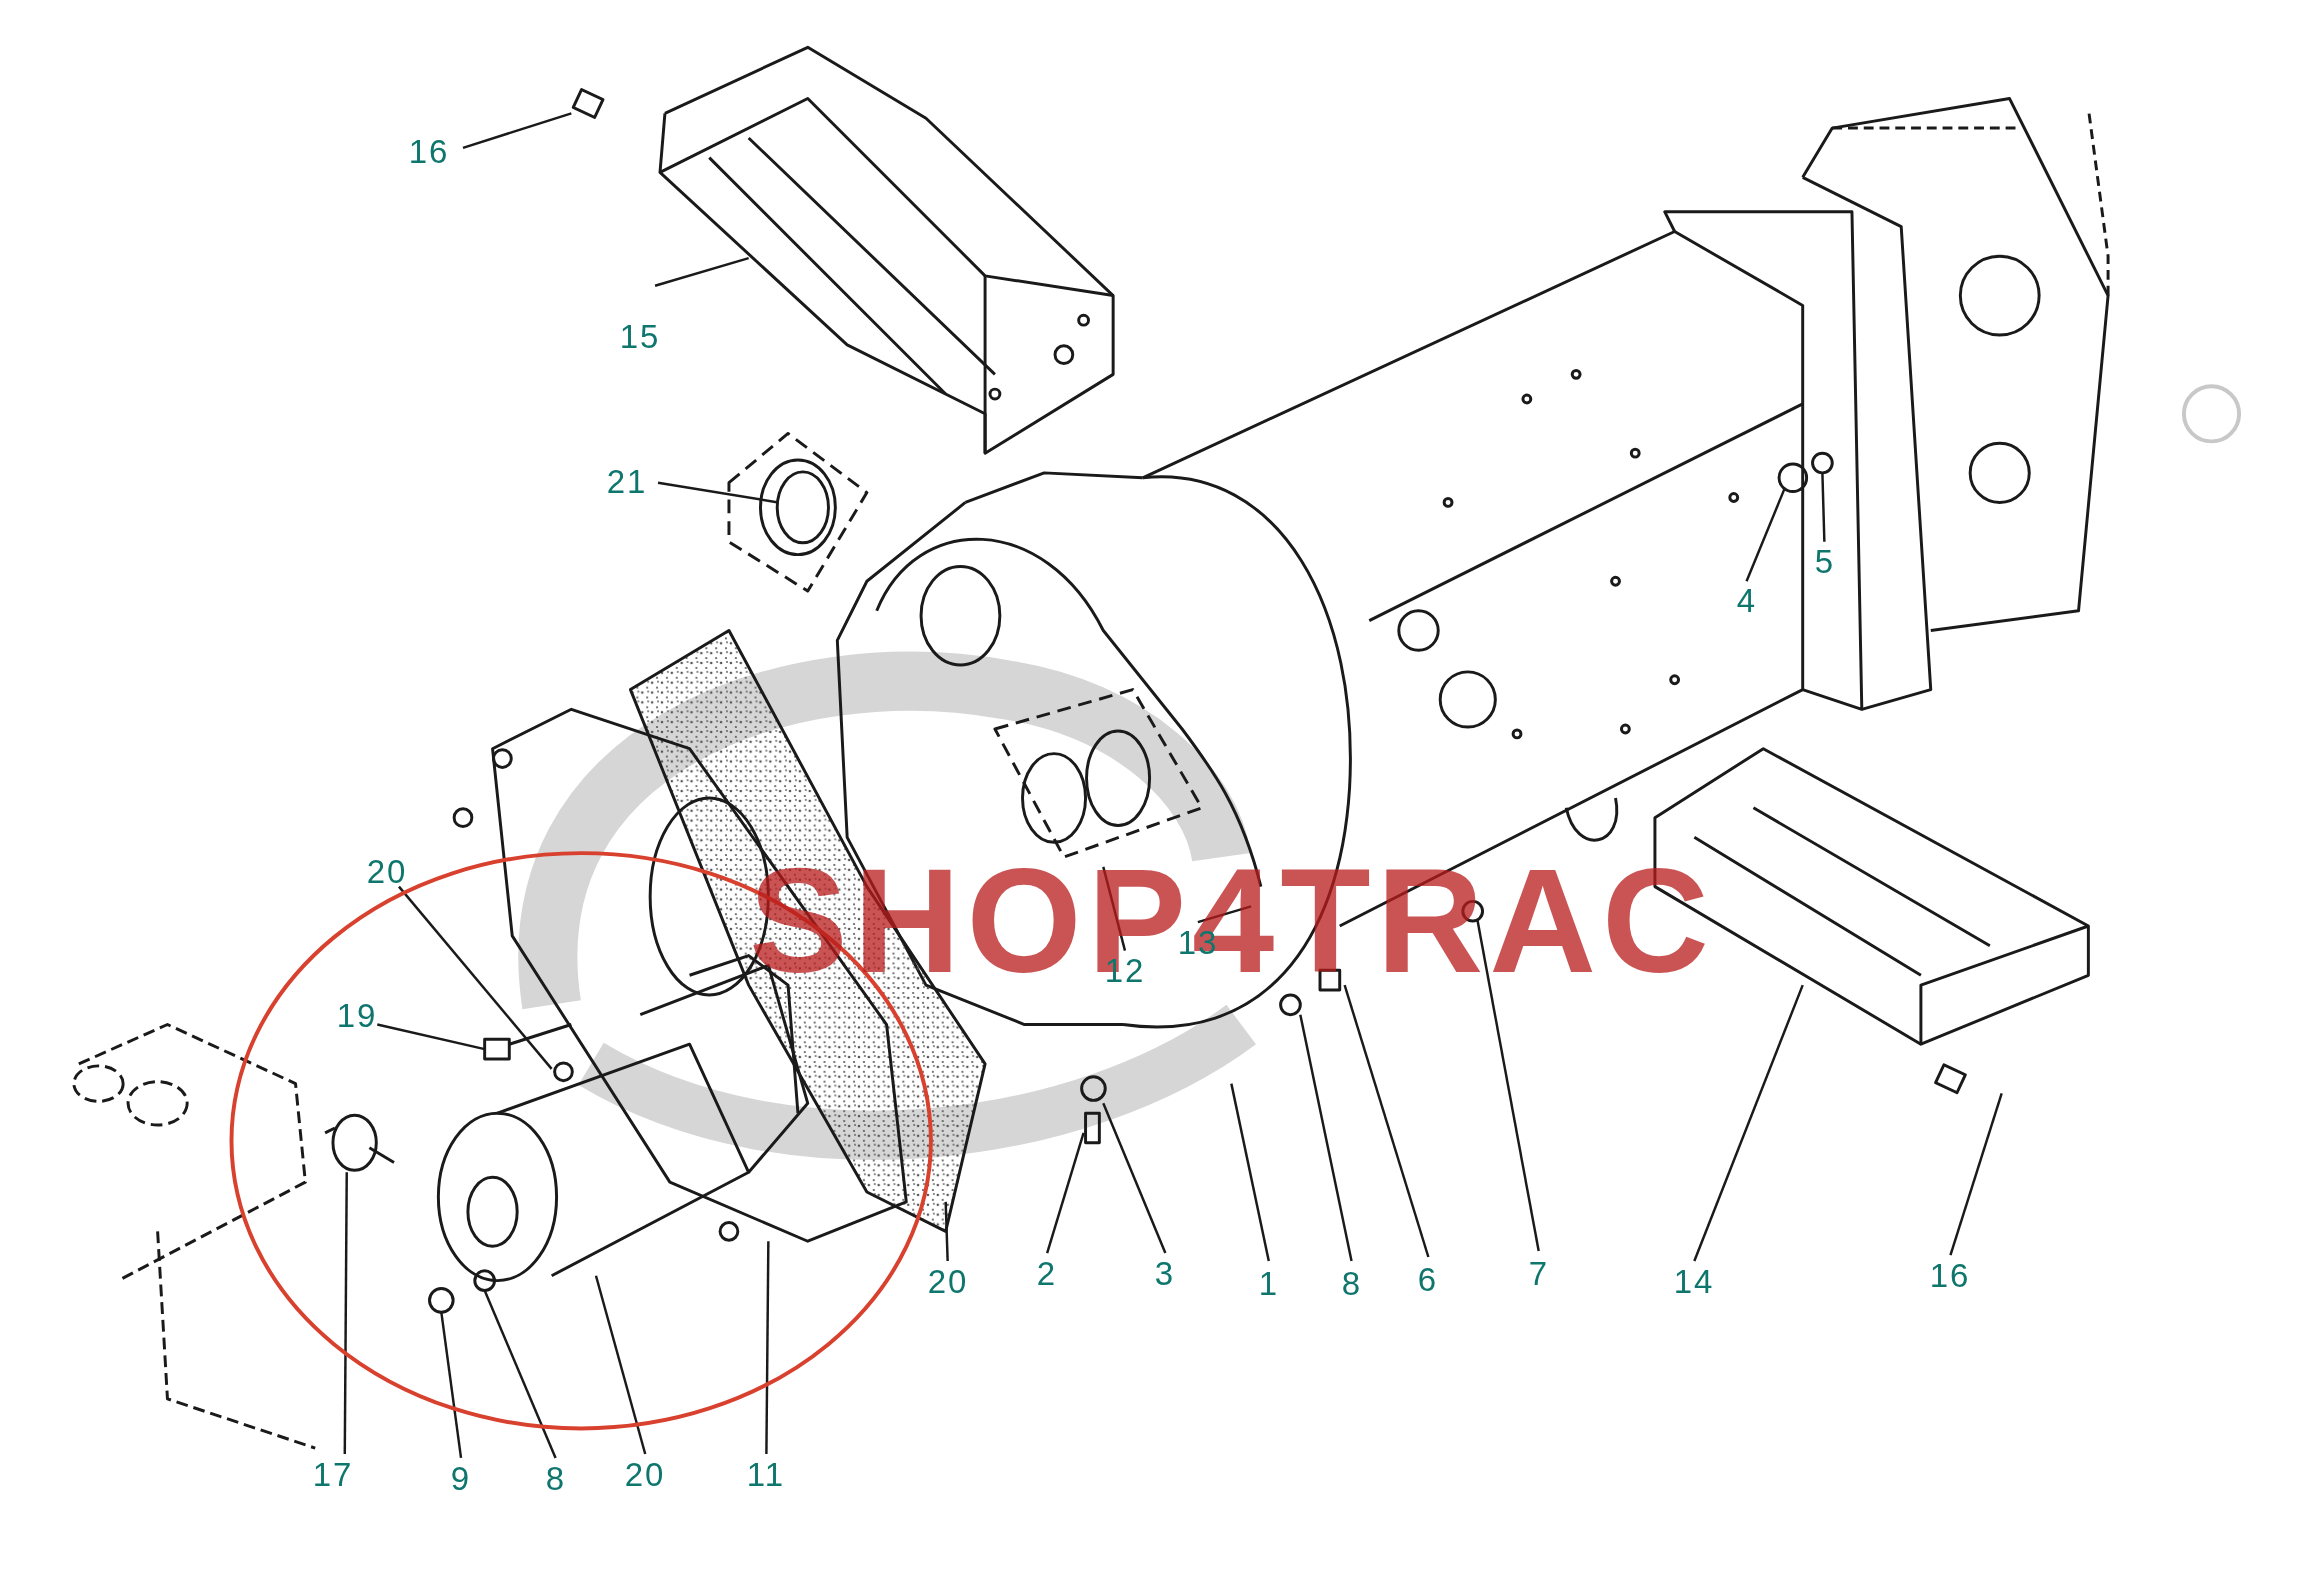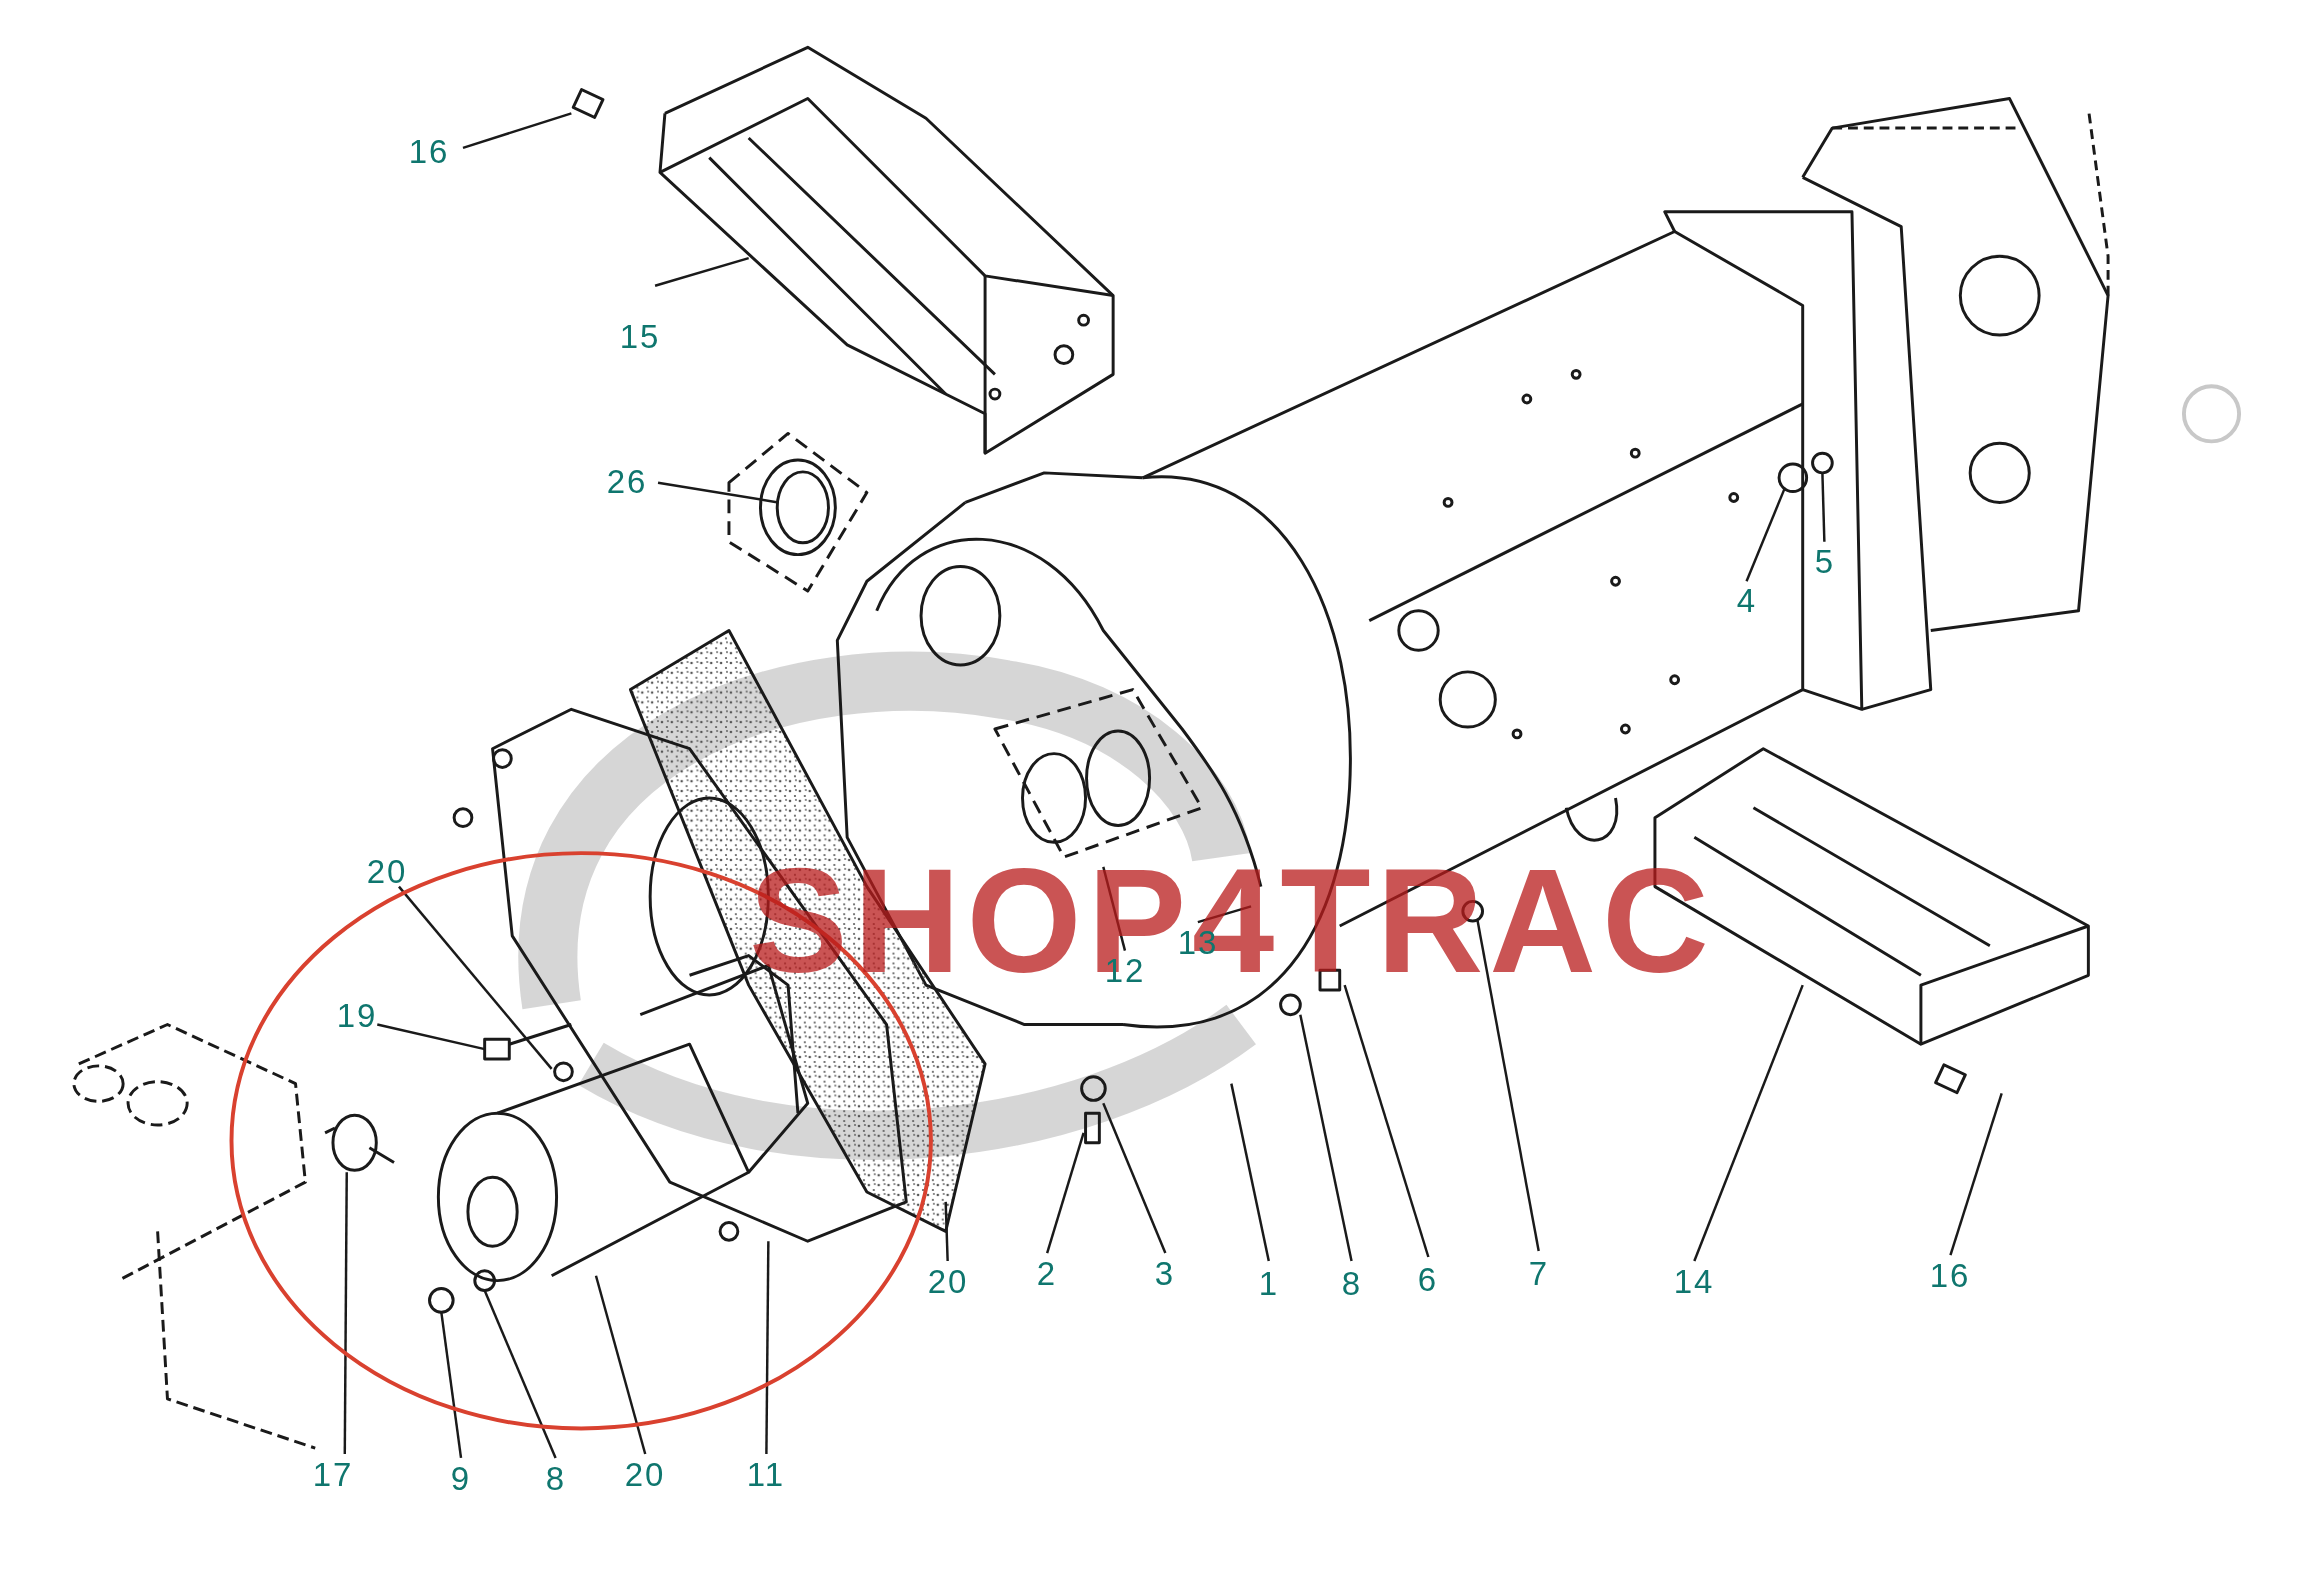--- a/index.html
+++ b/index.html
@@ -190,15 +190,15 @@
     <div class="lbl" style="left: 1125px; top: 970px;">12</div>
     <div class="lbl" style="left: 1198px; top: 942px;">13</div>
     <div class="lbl" style="left: 1694px; top: 1281px;">14</div>
     <div class="lbl" style="left: 640px; top: 292px; margin-top: 44px;">15</div>
     <div class="lbl" style="left: 429px; top: 151px;">16</div>
     <div class="lbl" style="left: 1950px; top: 1275px;">16</div>
     <div class="lbl" style="left: 333px; top: 1474px;">17</div>
     <div class="lbl" style="left: 645px; top: 1474px;">20</div>
     <div class="lbl" style="left: 357px; top: 1015px;">19</div>
     <div class="lbl" style="left: 387px; top: 871px;">20</div>
-    <div class="lbl" style="left: 627px; top: 481px;">26</div>
+    <div class="lbl" style="left: 627px; top: 481px;">21</div>
   </div>
 
 
 </body></html>

